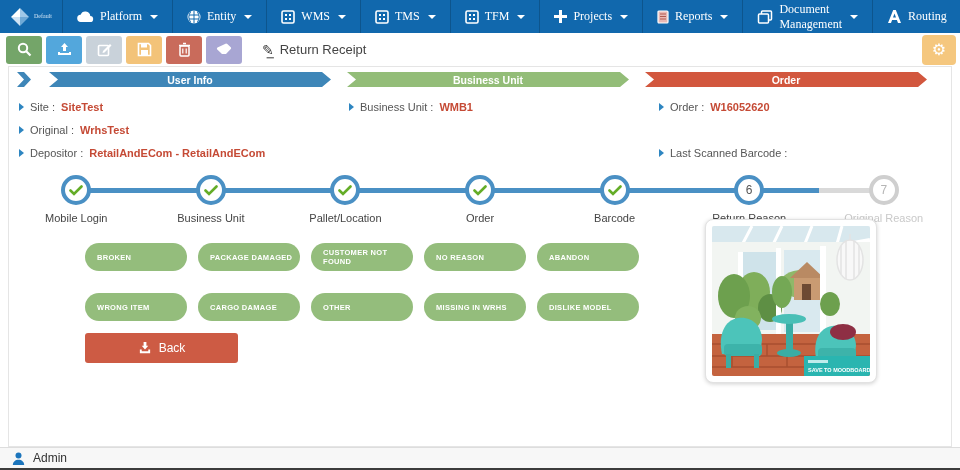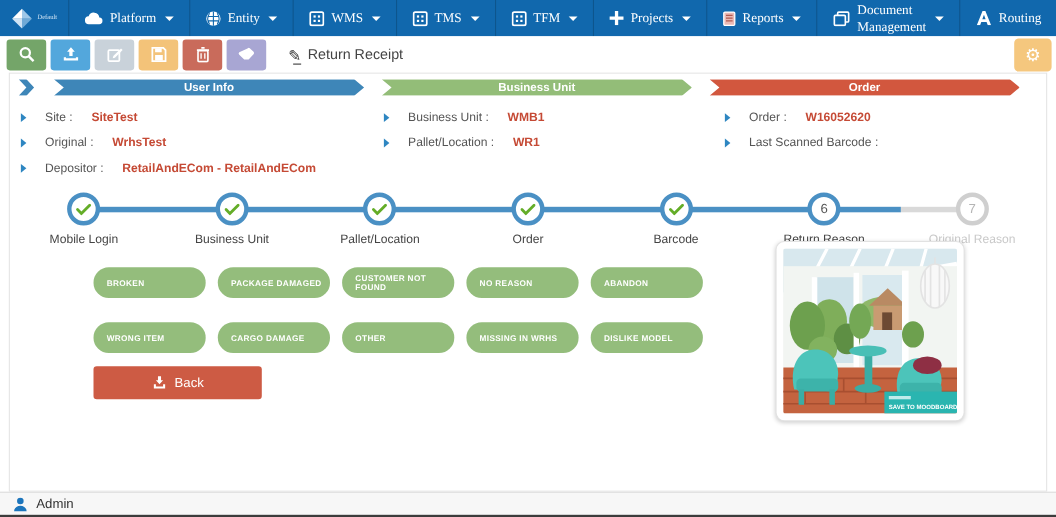--- a/index.html
+++ b/index.html
@@ -45,22 +45,22 @@
   .banner { flex:1; height:15px; color:#fff; font-size:10.5px; font-weight:bold;
     display:flex; align-items:center; justify-content:center; cursor:pointer;
     clip-path:polygon(0 0, calc(100% - 9px) 0, 100% 50%, calc(100% - 9px) 100%, 0 100%, 9px 50%); }
   .banner.blue { background:#3e86b8; }
   .banner.green { background:#93bd78; }
   .banner.red { background:#d2573e; }
 
   
   .fields { display:flex; margin:14px 0 0 10px; font-size:11px; color:#555; }
   .fcol { display:flex; flex-direction:column; gap:11px; }
-  .fcol1 { width:330px; } .fcol2 { width:310px; } .fcol3 { width:290px; }
-  .field { display:flex; align-items:center; gap:17px; }
+  .fcol1 { width:330px; } .fcol2 { width:310px; } .fcol3 { width:290px;justify-content:space-between; }
+  .field { display:flex; align-items:center; gap:6px; }
   .fcaret { width:0; height:0; border-top:4px solid transparent;
     border-bottom:4px solid transparent; border-left:5px solid #2e86c1; }
   .fvalue { color:#c54a35; font-weight:bold; }
 
   
   .stepper { position:relative; margin-top:16px; height:58px; }
   .sline { position:absolute; top:13px; height:5px; }
   .sline.blue { left:7.1%; width:78.9%; background:#4a90c4; }
   .sline.gray { left:86%; width:6.9%; background:#d9d9d9; }
   .steps { position:relative; display:flex; }
@@ -296,25 +296,20 @@
         <span>Depositor :</span>
         <span class="fvalue">RetailAndECom - RetailAndECom</span>
       </div>
     </div>
     <div class="fcol fcol2">
       <div class="field">
         <span class="fcaret"></span>
         <span>Business Unit :</span>
         <span class="fvalue">WMB1</span>
       </div>
-      <div class="field">
-        <span class="fcaret"></span>
-        <span>Pallet/Location :</span>
-        <span class="fvalue">WR1</span>
-      </div>
     </div>
     <div class="fcol fcol3">
       <div class="field">
         <span class="fcaret"></span>
         <span>Order :</span>
         <span class="fvalue">W16052620</span>
       </div>
       <div class="field">
         <span class="fcaret"></span>
         <span>Last Scanned Barcode :</span>

